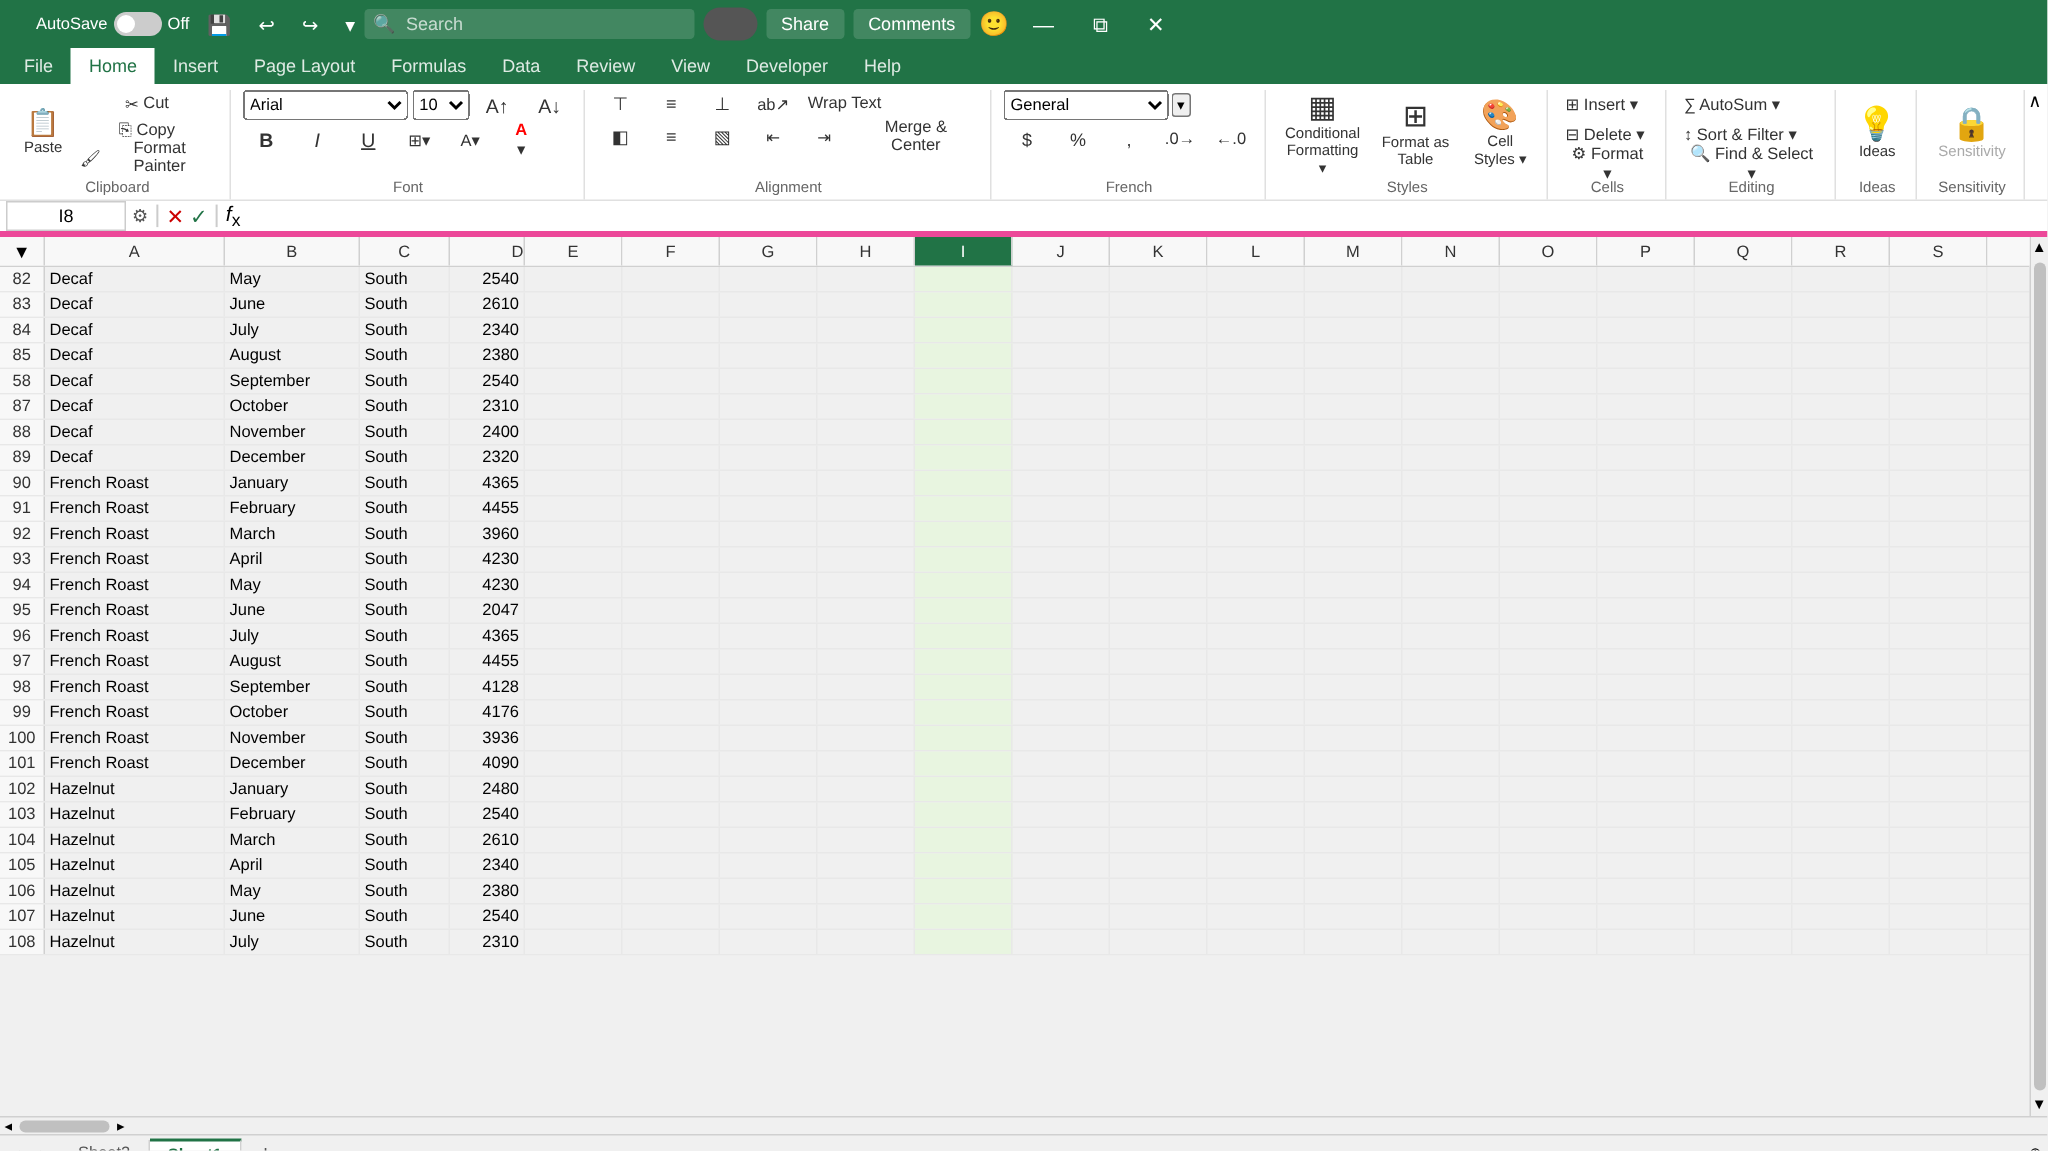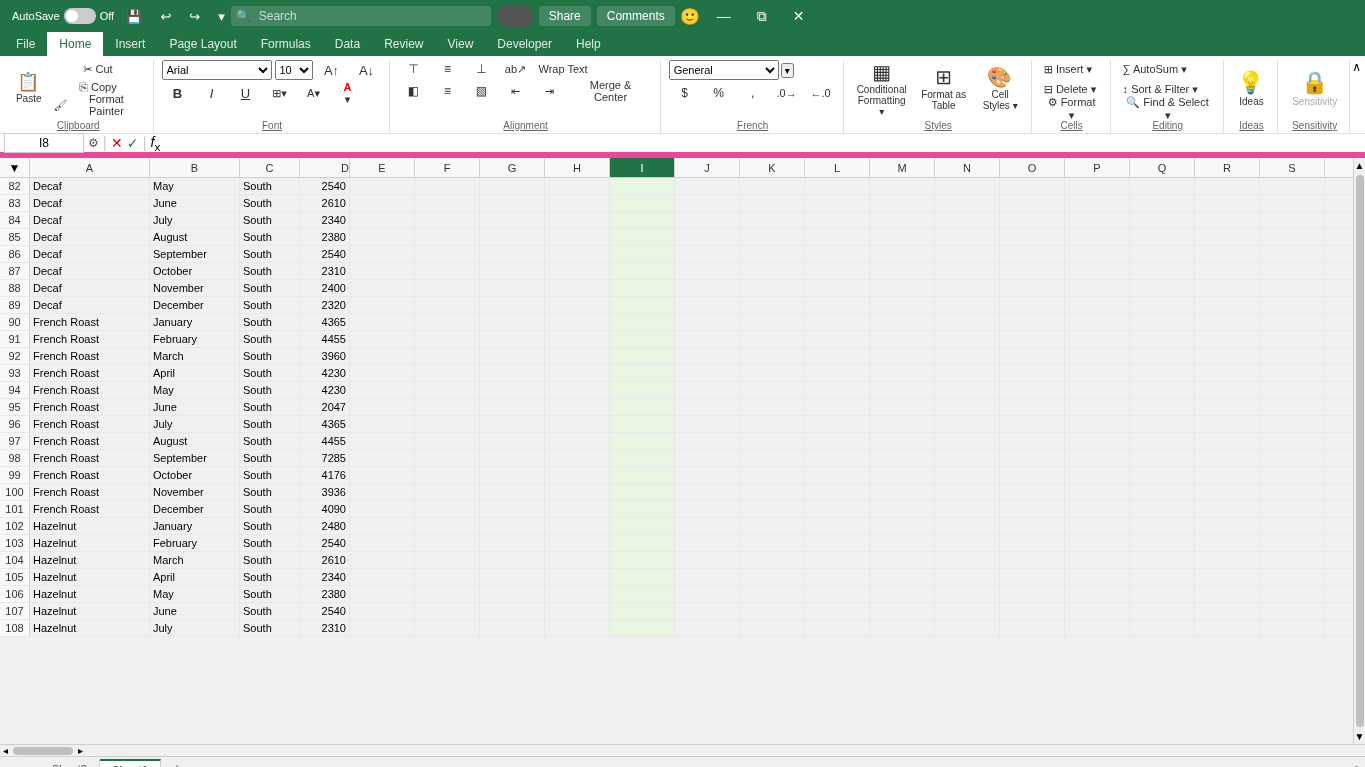--- a/index.html
+++ b/index.html
@@ -4,50 +4,50 @@
   <style>
     * { margin: 0; padding: 0; box-sizing: border-box; }
     body { font-family: 'Segoe UI', Arial, sans-serif; font-size: 12px; background: #f0f0f0; overflow: hidden; width: 1365px; height: 767px; }
 
     
     #titlebar {
       height: 32px;
       background: #217346;
       display: flex;
       align-items: center;
-      padding: 0 12px;
+      padding: 0 24px;
       color: white;
     }
     #titlebar .left { display: flex; align-items: center; gap: 6px; font-size: 12px; }
     #titlebar .center { flex: 1; text-align: center; font-size: 13px; }
     #titlebar .right { display: flex; align-items: center; gap: 4px; }
     .title-btn { background: none; border: none; color: white; font-size: 13px; cursor: pointer; padding: 2px 6px; }
     .autosave-toggle { display: flex; align-items: center; gap: 4px; font-size: 11px; }
     .toggle-pill { width: 32px; height: 16px; background: #ccc; border-radius: 8px; position: relative; cursor: pointer; }
     .toggle-pill.off::after { content: ''; position: absolute; left: 2px; top: 2px; width: 12px; height: 12px; background: white; border-radius: 50%; }
-    .search-bar { background: rgba(255,255,255,0.15); border: none; color: white; padding: 3px 28px; border-radius: 3px; font-size: 12px; width: 260px; outline: none; }
+    .search-bar { background: rgba(255,255,255,0.15); border: none; color: white; padding: 3px 28px; border-radius: 3px; font-size: 12px; width: 220px; outline: none; }
     .search-bar::placeholder { color: rgba(255,255,255,0.7); }
     .win-btn { background: none; border: none; color: white; font-size: 14px; cursor: pointer; padding: 4px 10px; }
     #ribbon-tabs { display: flex; align-items: center; padding: 0 4px; background: #217346; }
     .ribbon-tab { padding: 5px 12px; font-size: 12px; color: rgba(255,255,255,0.85); cursor: pointer; border: none; background: none; }
     .ribbon-tab.active { background: #fff; color: #217346; font-weight: 500; }
 
     #ribbon-content { display: flex; align-items: stretch; padding: 4px 4px 0; gap: 2px; background: #fff; border-bottom: 1px solid #e0e0e0; }
     .ribbon-group { display: flex; flex-direction: column; align-items: center; padding: 0 6px; border-right: 1px solid #e0e0e0; }
     .ribbon-group-inner { display: flex; align-items: flex-start; gap: 2px; flex: 1; }
-    .ribbon-group-label { font-size: 10px; color: #666; padding: 2px 0; text-align: center; text-decoration: underline; }
+    .ribbon-group-label { font-size: 10px; color: #666; padding: 2px 0; text-align: center; }
 
     .rb-btn { display: flex; flex-direction: column; align-items: center; justify-content: center; padding: 3px 5px; cursor: pointer; border: none; background: none; font-size: 10px; color: #333; min-width: 32px; border-radius: 2px; }
     .rb-btn .icon { font-size: 18px; line-height: 1.2; }
     .rb-btn.large { flex-direction: column; height: 56px; padding: 4px 6px; }
     .rb-btn.small { flex-direction: row; height: 18px; font-size: 11px; gap: 3px; padding: 1px 4px; }
     .rb-row { display: flex; flex-direction: column; gap: 0; }
 
     
-    #formula-bar { display: flex; align-items: center; height: 24px; background: #fff; border-bottom: 6px solid #ec4899; padding: 0 4px; gap: 4px; font-size: 12px; }
+    #formula-bar { display: flex; align-items: center; height: 24px; background: #fff; border-bottom: 4px solid #ec4899; padding: 0 4px; gap: 4px; font-size: 12px; }
     #name-box { width: 80px; border: 1px solid #ccc; padding: 2px 4px; font-size: 12px; text-align: center; }
     .formula-sep { color: #ccc; font-size: 16px; }
     #formula-input { flex: 1; border: none; outline: none; font-size: 12px; padding: 2px; }
     #col-headers { display: flex; height: 20px; border-bottom: 1px solid #d0d0d0; background: #f8f8f8; position: relative; }
     .corner-cell { width: 30px; min-width: 30px; border-right: 1px solid #d0d0d0; background: #f8f8f8; }
     .col-header { display: flex; align-items: center; justify-content: center; font-size: 11px; color: #333; border-right: 1px solid #d0d0d0; background: #f8f8f8; cursor: pointer; user-select: none; }
     .col-header.selected { background: #217346; color: white; }
 
     #rows-container { display: flex; flex-direction: column; overflow: hidden; }
     .spreadsheet-row { display: flex; height: 17px; border-bottom: 1px solid #e8e8e8; }
@@ -402,21 +402,21 @@
             <div class="cell cell-m"></div>
             <div class="cell cell-n"></div>
             <div class="cell cell-o"></div>
             <div class="cell cell-p"></div>
             <div class="cell cell-q"></div>
             <div class="cell cell-r"></div>
             <div class="cell cell-s"></div>
             <div class="cell cell-t"></div>
           </div>
           <div class="spreadsheet-row">
-            <div class="row-num">86</div>
+            <div class="row-num">58</div>
             <div class="cell cell-a">Decaf</div>
             <div class="cell cell-b">September</div>
             <div class="cell cell-c">South</div>
             <div class="cell cell-d">2540</div>
             <div class="cell cell-e"></div>
             <div class="cell cell-f"></div>
             <div class="cell cell-g"></div>
             <div class="cell cell-h"></div>
             <div class="cell cell-i"></div>
             <div class="cell cell-j"></div>
@@ -682,21 +682,21 @@
             <div class="cell cell-q"></div>
             <div class="cell cell-r"></div>
             <div class="cell cell-s"></div>
             <div class="cell cell-t"></div>
           </div>
           <div class="spreadsheet-row">
             <div class="row-num">98</div>
             <div class="cell cell-a">French Roast</div>
             <div class="cell cell-b">September</div>
             <div class="cell cell-c">South</div>
-            <div class="cell cell-d">7285</div>
+            <div class="cell cell-d">4128</div>
             <div class="cell cell-e"></div>
             <div class="cell cell-f"></div>
             <div class="cell cell-g"></div>
             <div class="cell cell-h"></div>
             <div class="cell cell-i"></div>
             <div class="cell cell-j"></div>
             <div class="cell cell-k"></div>
             <div class="cell cell-l"></div>
             <div class="cell cell-m"></div>
             <div class="cell cell-n"></div>

